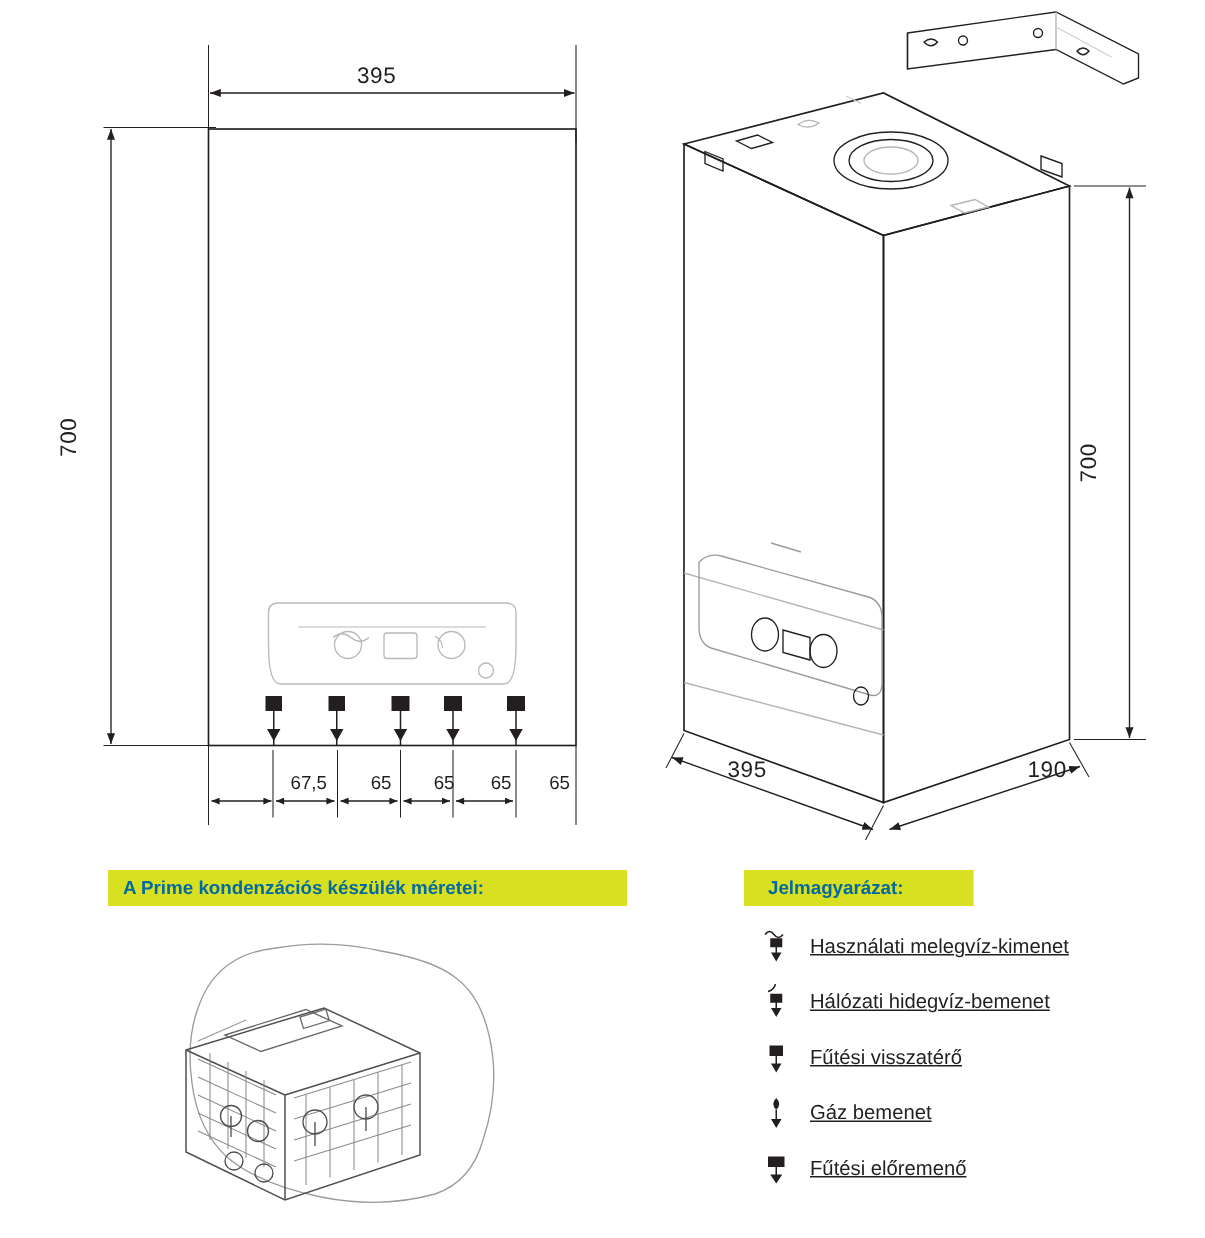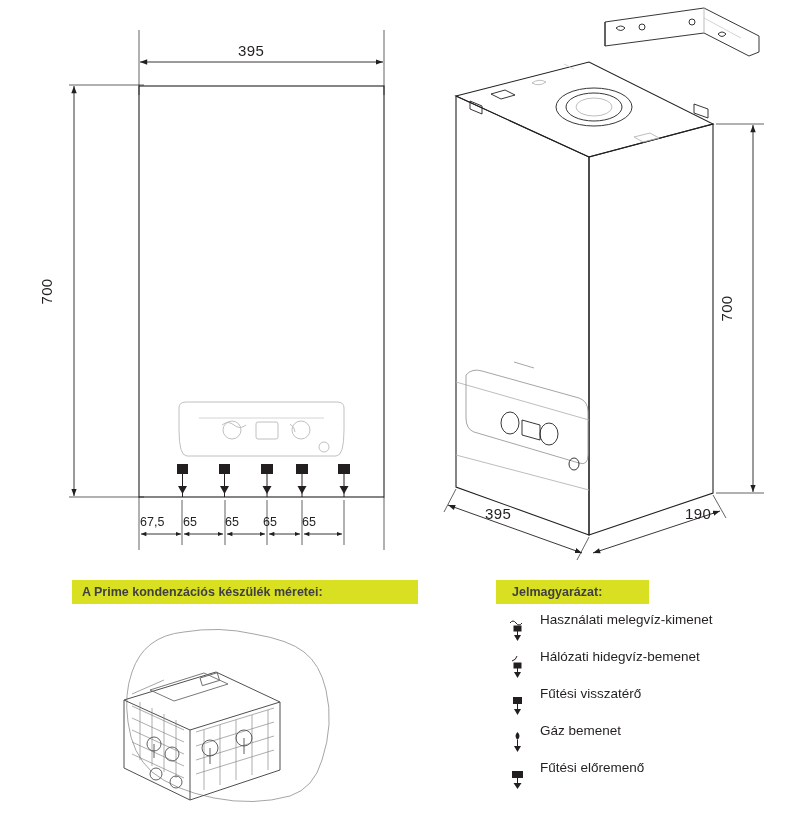--- a/index.html
+++ b/index.html
@@ -33,37 +33,38 @@
     font-size: 15px;
     color: #231f20;
     letter-spacing: 0.4px;
     white-space: nowrap;
   }
   .dim-small {
     position: absolute;
     font-size: 12.5px;
     color: #231f20;
     white-space: nowrap;
-    text-align: left;
+    text-align: right;
+    margin-left: 36px;
   }
   .vert {
     transform: rotate(-90deg);
     transform-origin: 50% 50%;
   }
   
   .banner {
     position: absolute;
     background: #d9e021;
     height: 24px;
     display: flex;
     align-items: center;
     padding-left: 10px;
     font-size: 12.5px;
     font-weight: bold;
-    color: #404040;
+    color: #0369a1;
   }
   .banner-left {
     left: 68px;
     top: 580px;
     width: 346px;
   }
   .banner-right {
     left: 492px;
     top: 580px;
     width: 153px;
@@ -88,21 +89,23 @@
     z-index: -1;
   }
   .legend {
     position: absolute;
     left: 492px;
     top: 612px;
     width: 290px;
   }
   .legend-row {
     display: flex;
+    align-items: center;
     height: 37px;
+    text-decoration: underline;
   }
   .legend-icon {
     width: 44px;
     display: flex;
     justify-content: center;
     align-items: center;
   }
   .legend-text {
     font-size: 13.5px;
     color: #231f20;

